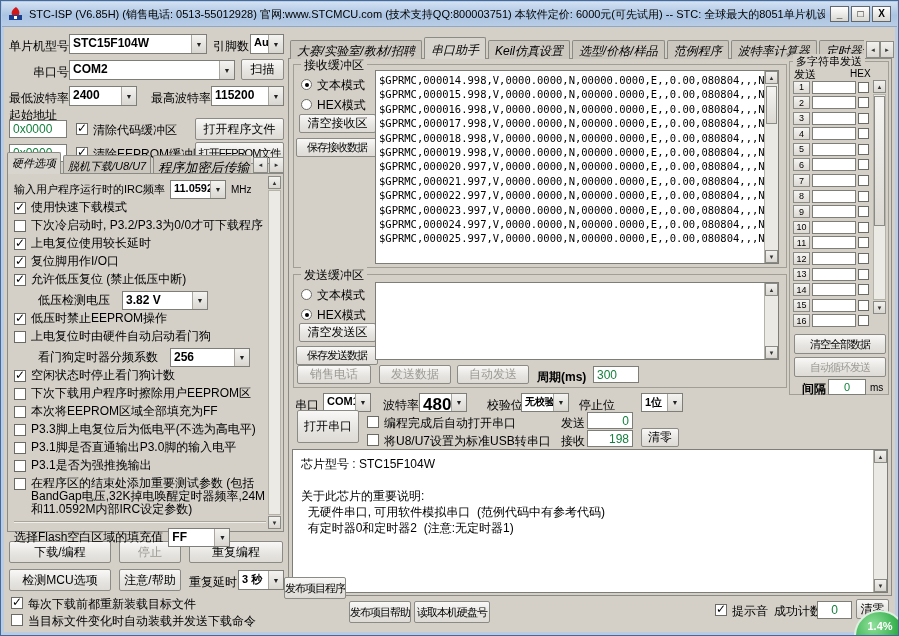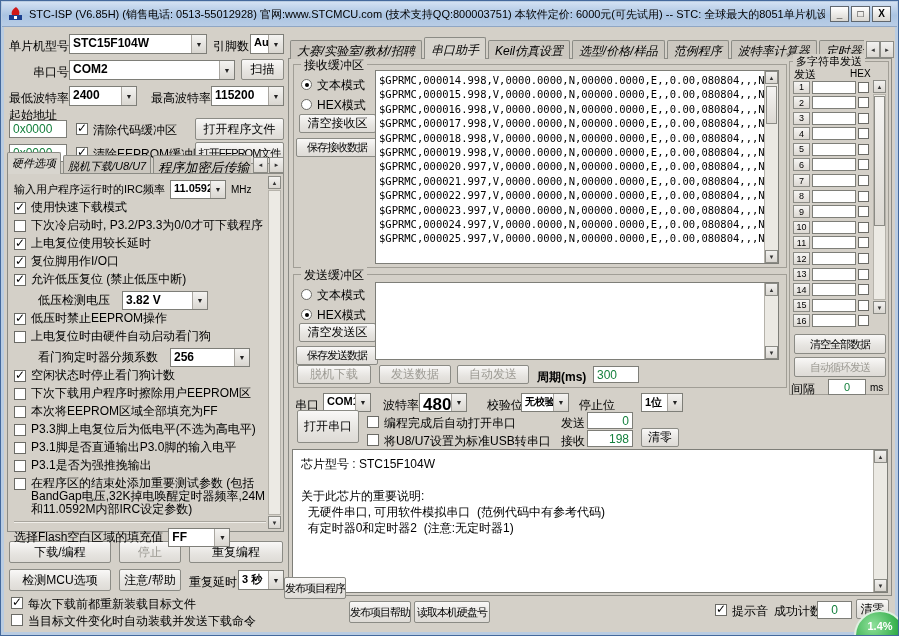--- a/index.html
+++ b/index.html
@@ -328,21 +328,21 @@
   <span class="radio on" style="left:300px;top:308px"></span>
   <span class="lbl" style="left:316px;top:306px">HEX模式</span>
   <div class="btn" style="left:298px;top:322px;width:77px;height:19px">清空发送区</div>
   <div class="btn tight" style="left:295px;top:345px;width:82px;height:19px">保存发送数据</div>
   <div class="area" style="left:374px;top:281px;width:404px;height:78px">
     <div class="vscroll">
       <div class="sb-btn" style="left:0;top:0">▲</div>
       <div class="sb-btn" style="left:0;bottom:0">▼</div>
     </div>
   </div>
-  <div class="btn disabled" style="left:296px;top:364px;width:74px;height:19px">脱机下载</div>
+  <div class="btn disabled" style="left:296px;top:364px;width:74px;height:19px">销售电话</div>
   <div class="btn disabled" style="left:378px;top:364px;width:72px;height:19px">发送数据</div>
   <div class="btn disabled" style="left:456px;top:364px;width:72px;height:19px">自动发送</div>
   <span class="lbl" style="left:536px;top:368px;font-weight:bold">周期(ms)</span>
   <input class="inp" style="left: 592px; top: 365px; width: 46px; height: 17px;" value="300">
 
   <span class="lbl" style="left:294px;top:396px">串口</span>
   <div class="combo" style="left:322px;top:392px;width:48px;height:19px">
     <span class="tx" style="font-size:11px">COM1</span>
       <span class="dd">▼</span>
   </div>
@@ -496,19 +496,19 @@
         </div>
 
     </div>
     <div class="sb-btn" style="left:83px;top:18px">▲</div>
     <div class="sb-track" style="left:83px;top:32px;width:13px;height:206px">
       <div class="sb-thumb" style="left:0;top:1px;width:11px;height:130px"></div>
     </div>
     <div class="sb-btn" style="left:83px;top:239px">▼</div>
     <div class="btn tight" style="left:4px;top:272px;width:92px;height:20px">清空全部数据</div>
     <div class="btn tight disabled" style="left:4px;top:295px;width:92px;height:20px">自动循环发送</div>
-    <span class="lbl" style="left:1px;top:319px;font-weight:normal">间隔</span>
+    <span class="lbl" style="left:12px;top:319px;font-weight:bold">间隔</span>
     <input class="inp center" style="left: 38px; top: 317px; width: 38px; height: 16px; font-size: 11px;" value="0">
     <span class="lbl" style="left:80px;top:320px;font-size:10px">ms</span>
   </div>
 
   <div class="float-ball">1.4%</div>
 </div>
 
 </body></html>

